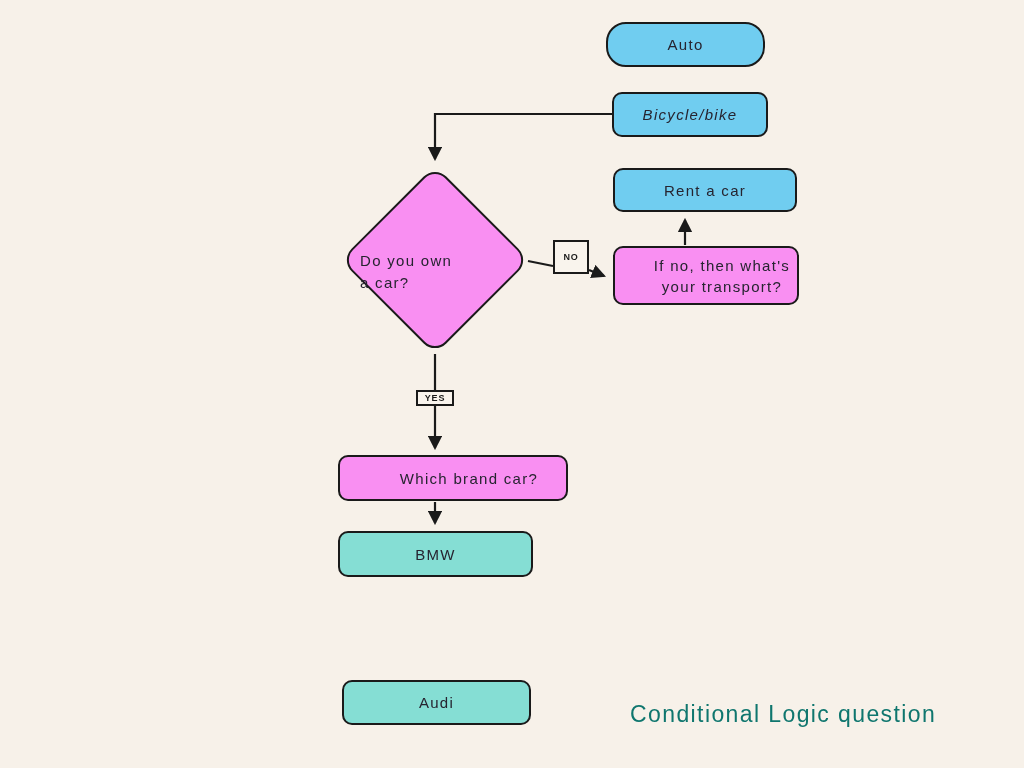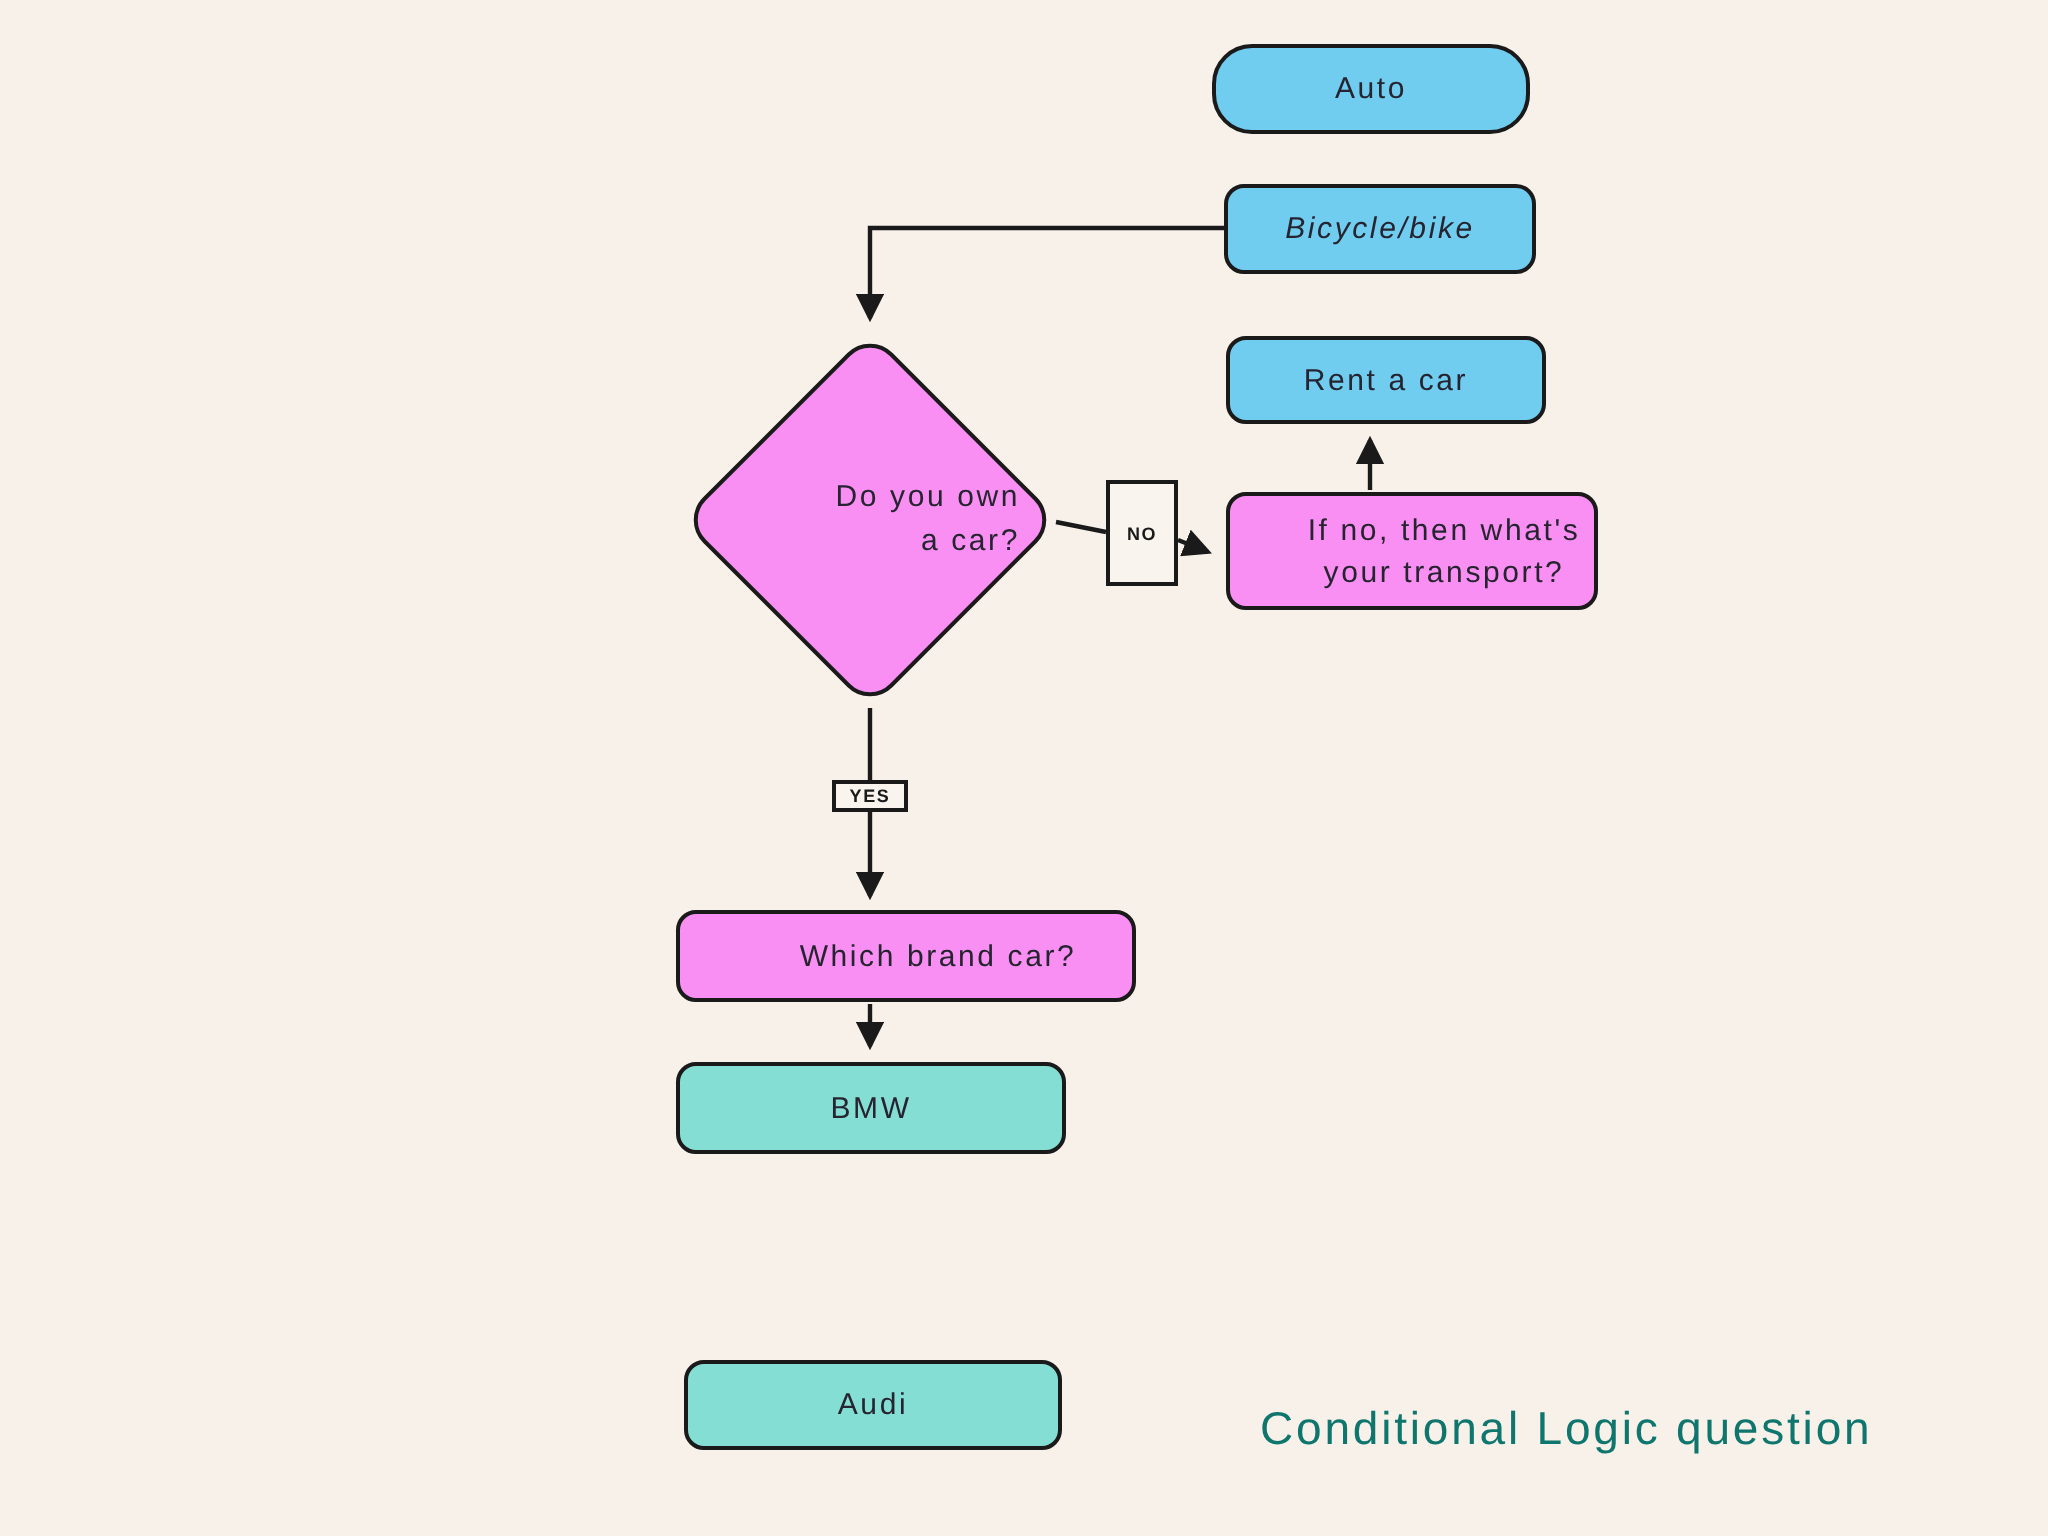--- a/index.html
+++ b/index.html
@@ -24,22 +24,22 @@
   .teal{background:#85ded4;align-items:center;}
   .diamond{
     position:absolute;z-index:2;
     left:368px;top:193px;width:134px;height:134px;
     background:#f98ff2;border:2.5px solid #1a1a1a;border-radius:16px;
     transform:rotate(45deg);
     box-sizing:border-box;
   }
   .diamond-label{
     position:absolute;z-index:3;
-    left:360px;top:238px;width:150px;
-    text-align:right;font-size:15px;letter-spacing:1.3px;
+    left:360px;top:250px;width:150px;
+    text-align:left;font-size:15px;letter-spacing:1.3px;
     color:#262430;line-height:22px;
   }
   .edge-label{
     position:absolute;z-index:3;
     display:flex;align-items:center;justify-content:center;
     background:#f9f4ed;border:2px solid #1a1a1a;
     font-size:9px;font-weight:bold;letter-spacing:0.8px;color:#1a1a1a;
     box-sizing:border-box;
   }
   .diagram-title{
@@ -75,36 +75,36 @@
   </svg>
 
   <div class="node blue" style="left:606px;top:22px;width:159px;height:45px;border-radius:20px;">
     <span>Auto</span>
   </div>
 
   <div class="node blue" style="left:612px;top:92px;width:156px;height:45px;font-style:italic;">
     <span>Bicycle/bike</span>
   </div>
 
-  <div class="node blue" style="left:613px;top:168px;width:160px;height:44px;">
+  <div class="node blue" style="left:613px;top:168px;width:184px;height:44px;">
     <span>Rent a car</span>
   </div>
 
   <div class="diamond"></div>
   <div class="diamond-label">
     <div>Do you own</div>
     <div>a car?</div>
   </div>
 
   <div class="node pink" style="left:613px;top:246px;width:186px;height:59px;flex-direction:column;">
     <div>If no, then what's</div>
     <div>your transport?</div>
   </div>
 
-  <div class="edge-label" style="left:553px;top:240px;width:36px;height:53px;">
+  <div class="edge-label" style="left:553px;top:240px;width:36px;height:34px;">
     <span>NO</span>
   </div>
 
   <div class="edge-label" style="left:416px;top:390px;width:38px;height:16px;">
     <span>YES</span>
   </div>
 
   <div class="node pink" style="left:338px;top:455px;width:230px;height:46px;">
     <span>Which brand car?</span>
   </div>

